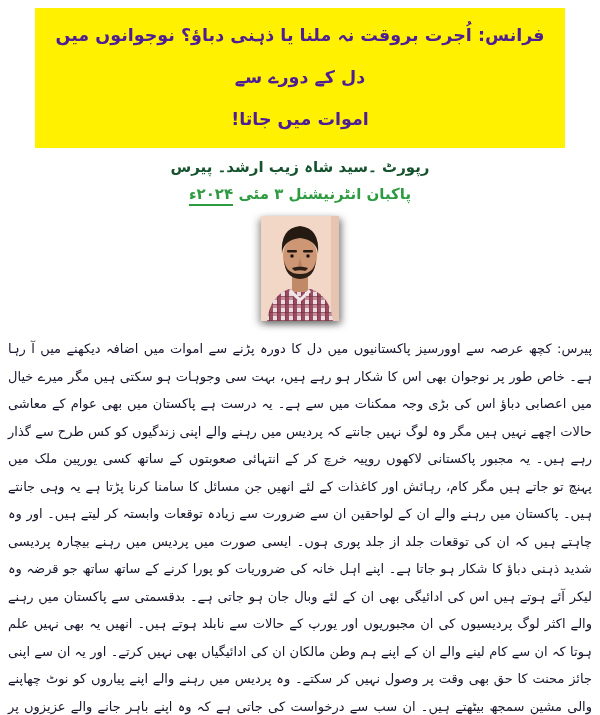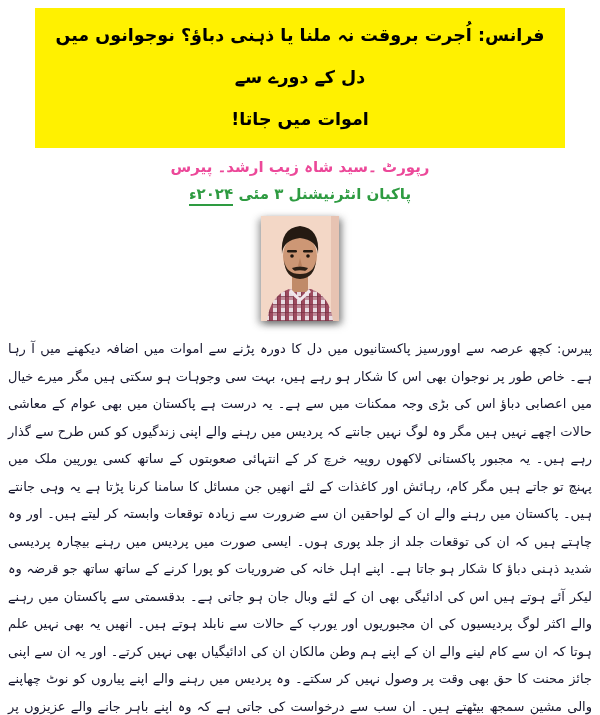--- a/index.html
+++ b/index.html
@@ -12,30 +12,30 @@
   }
   .headline-box{
     margin:8px auto 0 auto;
     width:512px;
     background:#FFF100;
     padding:6px 9px 8px 9px;
     text-align:center;
     direction:rtl;
   }
   .headline-line{
-    color:#000000;
+    color:#4c1d95;
     font-weight:bold;
     font-size:17.5px;
     line-height:42px;
   }
   .byline{
     margin-top:7px;
     text-align:center;
     direction:rtl;
-    color:#ec4899;
+    color:#14532d;
     font-weight:bold;
     font-size:15px;
     line-height:24px;
   }
   .dateline{
     margin-top:3px;
     text-align:center;
     direction:rtl;
     color:#2e9b41;
     font-weight:bold;

